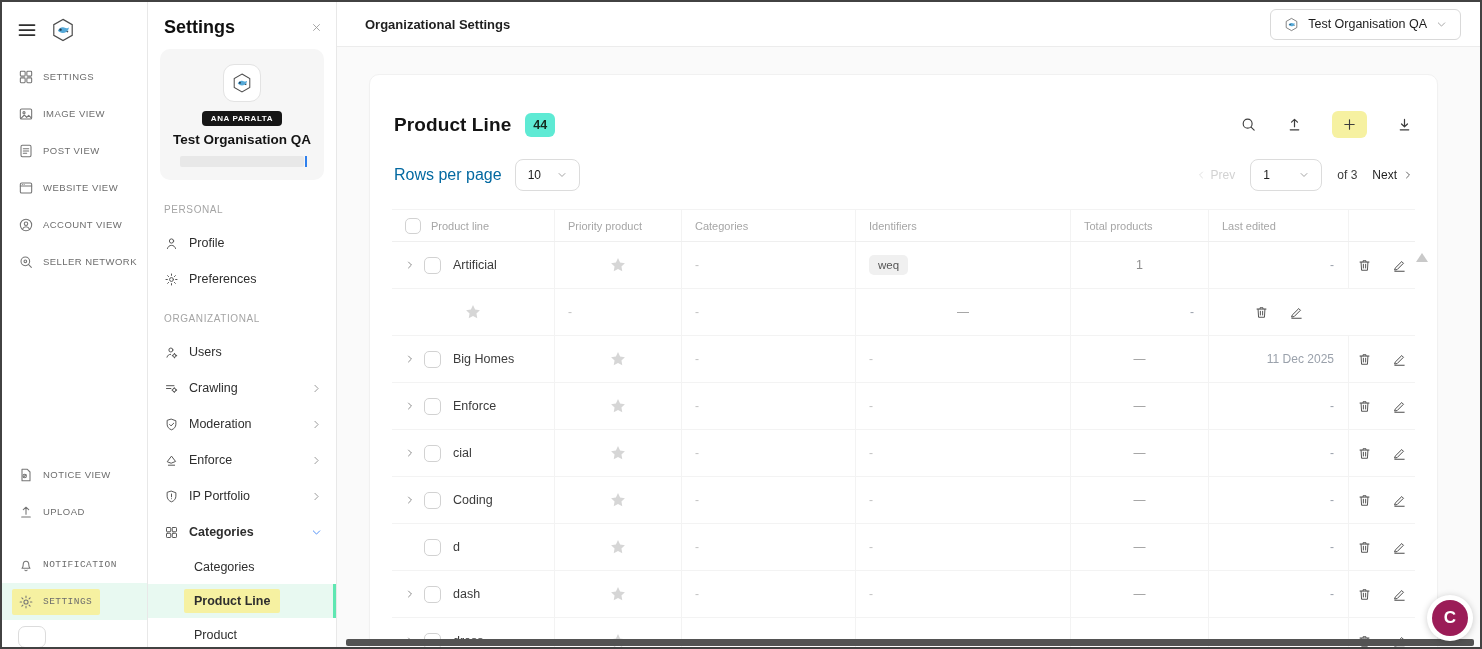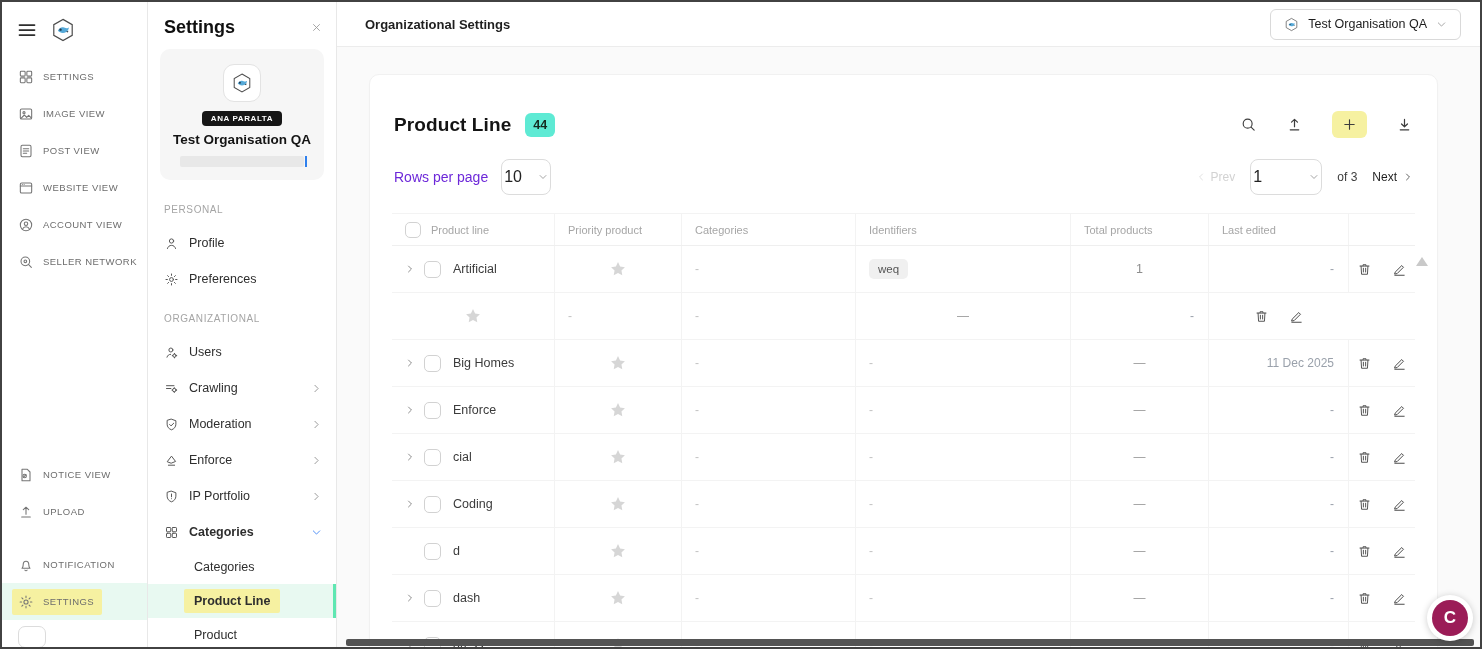--- a/index.html
+++ b/index.html
@@ -12,21 +12,21 @@
   .sidebar { width:146px; flex-shrink:0; background:#fff; border-right:1px solid #e8e8e8;
     display:flex; flex-direction:column; position:relative; }
   .sidebar-header { height:56px; display:flex; align-items:center; padding-left:15px; gap:13px; flex-shrink:0;}
   .burger { width:20px; height:20px; color:#2e2e2e; cursor:pointer; }
   .logo-sm { width:26px; height:26px; }
   .nav-item { display:flex; align-items:center; gap:9px; padding-left:16px; height:37px;
     color:#6d6d6d; font-size:9.5px; letter-spacing:.45px; font-weight:500; cursor:pointer; flex-shrink:0; }
   .nav-item .nicon { width:16px; height:16px; color:#757575; flex-shrink:0; }
   .nav-group-1 { margin-top:176px; }
   .nav-divider { height:1px; background:#ececec; margin-top:8px; }
-  .nav-group-2 { margin-top:8px; }
+  .nav-group-2 { margin-top:8px;font-family:Liberation Mono, monospace; }
   .nav-item.selected { background:#e8f9f1; }
   .nav-hl { display:flex; align-items:center; gap:9px; background:#f6f1a1; padding:5px 8px 5px 6px;
     border-radius:2px; margin-left:-6px; }
   .stub-item { width:28px; height:22px; border:1.5px solid #dcdcdc; border-radius:7px;
     margin:6px 0 0 16px; flex-shrink:0; }
 
   
   .panel { width:189px; flex-shrink:0; background:#fff; border-right:1px solid #e8e8e8;
     position:relative; overflow:hidden; }
   .panel-header { display:flex; justify-content:space-between; align-items:center; padding:15px 14px 9px 16px; }
@@ -74,23 +74,23 @@
   .page-h1 { font-size:19px; font-weight:800; color:#141414; letter-spacing:.1px; }
   .count-badge { background:#5eead4; color:#15291f; font-size:12.5px; font-weight:700;
     padding:5px 8px; border-radius:6px; margin-left:14px; }
   .toolbar { display:flex; align-items:center; gap:29px; }
   .tool { width:17px; height:17px; color:#3d3d3d; cursor:pointer; }
   .add-btn { background:#f6f1a1; border-radius:6px; padding:6px 10px; display:flex; cursor:pointer; }
   .add-btn .tool { width:15px; height:15px; }
 
   .controls-row { display:flex; justify-content:space-between; align-items:center; margin-top:21px; padding:0 2px; }
   .rpp { display:flex; align-items:center; }
-  .rpp-label { font-size:14px; color:#6d28d9; }
+  .rpp-label { font-size:16px; color:#0369a1; }
   .select-box { display:flex; align-items:center; gap:16px; border:1px solid #dcdcdc; border-radius:8px;
-    padding:8px 2px; font-size:16px; color:#222; background:#fff; cursor:pointer; margin-left:13px; }
+    padding:8px 12px; font-size:12px; color:#222; background:#fff; cursor:pointer; margin-left:13px; }
   .select-box .chev { width:10px; height:10px; color:#8b8b8b; }
   .pager { display:flex; align-items:center; gap:15px; }
   .pager-prev { display:flex; align-items:center; gap:5px; font-size:12px; color:#d2d2d2; cursor:default; }
   .pager-prev .chev { width:10px; height:10px; color:#d8d8d8; }
   .page-select { margin-left:0; min-width:72px; justify-content:space-between; }
   .pager-of { font-size:12px; color:#3d3d3d; }
   .pager-next { display:flex; align-items:center; gap:6px; font-size:12px; color:#1f1f1f; cursor:pointer; }
   .pager-next .chev { width:10px; height:10px; color:#3d3d3d; }
 
   .table { margin-top:18px; position:relative; }

